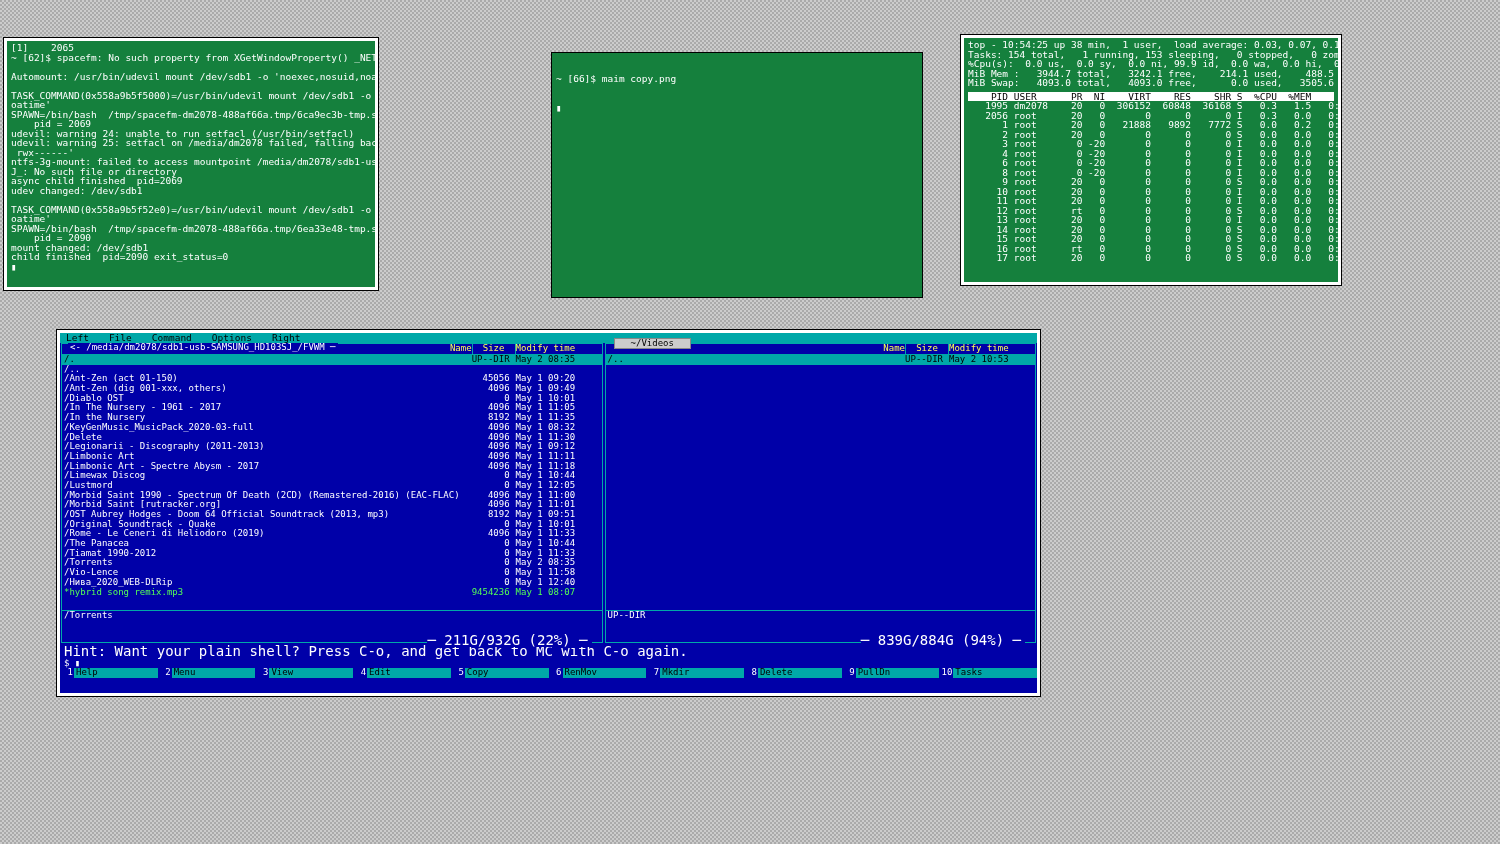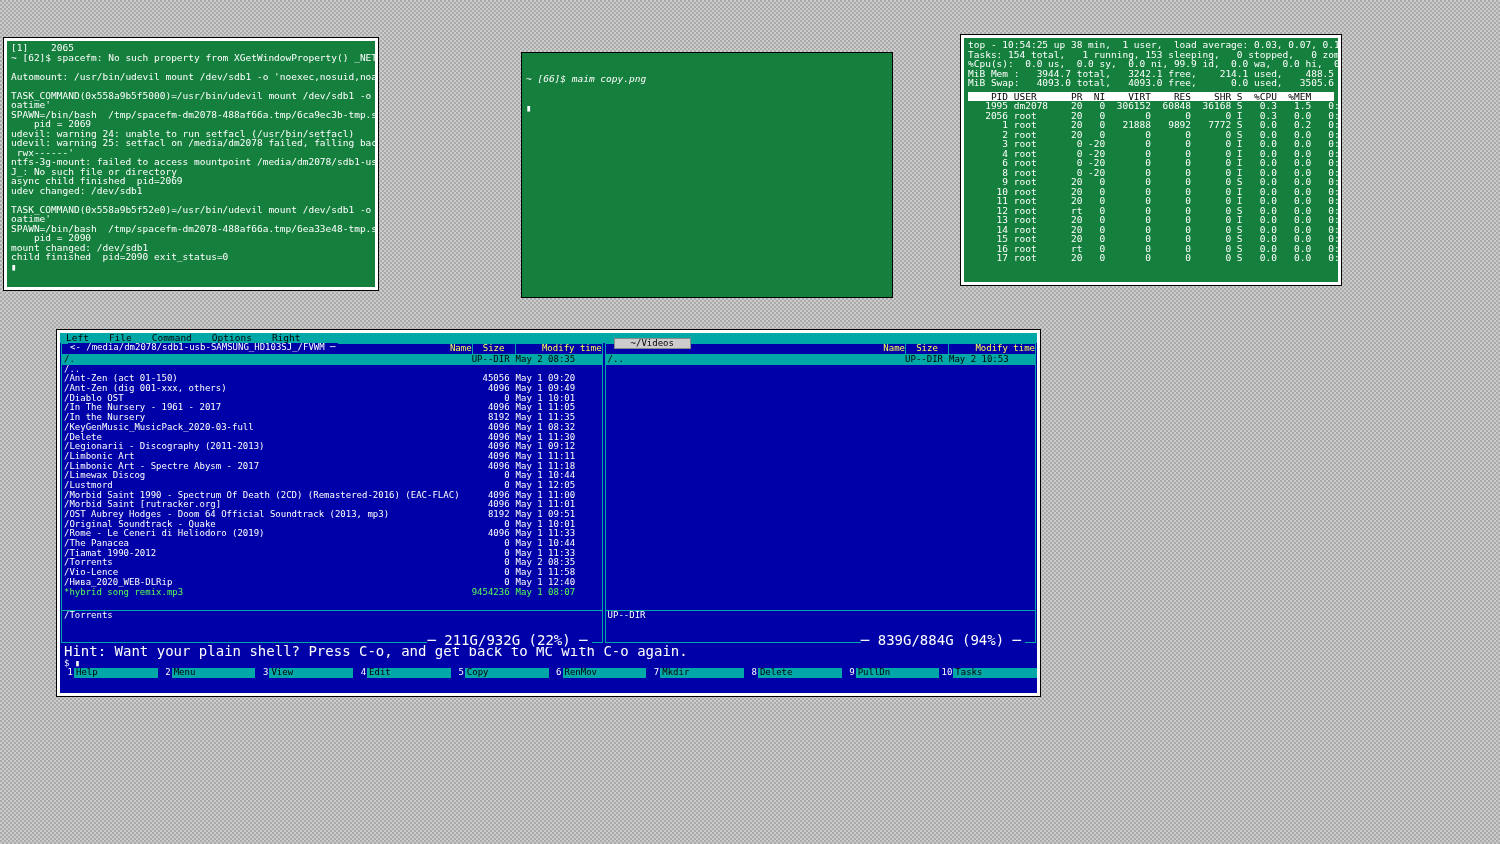--- a/index.html
+++ b/index.html
@@ -19,21 +19,21 @@
     color: #fff;
     border: 3px solid #fff;
     box-shadow: 0 0 0 1px #000;
     padding: 2px 4px;
     line-height: 1.0;
     white-space: pre;
     overflow: hidden;
     font-size: 9.5px;
   }
   .t1 { left: 4px; top: 38px; width: 360px; height: 242px; }
-  .t2 { left: 522px; top: 53px; width: 362px; height: 240px; border: none; font-style: italic; }
+  .t2 { left: 552px; top: 53px; width: 362px; height: 240px; border: none; }
   .t3 { left: 961px; top: 35px; width: 366px; height: 240px; }
   .t3 .hdr { background: #fff; color: #000; }
   .mc {
     position: absolute;
     left: 57px; top: 330px;
     width: 977px; height: 360px;
     border: 3px solid #fff;
     box-shadow: 0 0 0 1px #000;
     background: #0000a8;
     color: #fff;
@@ -42,21 +42,21 @@
     line-height: 1.0;
   }
   .mc .menu { background: #00a8a8; color: #000; display:flex; gap:20px; padding: 0 6px; height: 10px; }
   .mc .menu span { color:#000; }
   .mc .body { display: flex; height: 300px; }
   .mc .panel { flex: 1; border: 1px solid #00a8a8; margin: 0 1px; position: relative; }
   .mc .panel .titlebox { position:absolute; top:-1px; left:6px; background:#0000a8; padding:0 2px; font-size:9px; }
   .mc .panel .cols { display:flex; color:#ffff55; border-bottom:1px solid #00a8a8; height:10px; font-size:9px; }
   .mc .panel .cols .cname { flex:1; text-align:right; border-right:1px solid #00a8a8; }
   .mc .panel .cols .csize { width:42px; text-align:center; border-right:1px solid #00a8a8;}
-  .mc .panel .cols .ctime { width:86px; text-align:right; }
+  .mc .panel .cols .ctime { width:86px; text-align:left; }
   .mc .panel .rows { height: 250px; overflow:hidden; }
   .mc .panel .row { display:flex; color:#fff; height:9.7px; font-size:9px; white-space:nowrap; }
   .mc .panel .row.sel { background:#00a8a8; color:#000; }
   .mc .panel .row.mp3 { color:#55ff55; }
   .mc .panel .row .n { flex:1; overflow:hidden; padding-left:2px;}
   .mc .panel .row .s { width:50px; text-align:right; padding-right:3px;}
   .mc .panel .row .t { width:86px; text-align:left; padding-left:3px;}
   .mc .panel .mini { border-top:1px solid #00a8a8; height:12px; color:#fff; padding:0 2px; font-size:9px; margin-top:5px; }
   .mc .panel .foot { color:#fff; text-align:right; font-size:14px; padding-right:4px; position:absolute; bottom:-5px; right:10px; background:#0000a8; }
   .mc .hint { color:#fff; padding:1px 4px; font-size:14px; }

